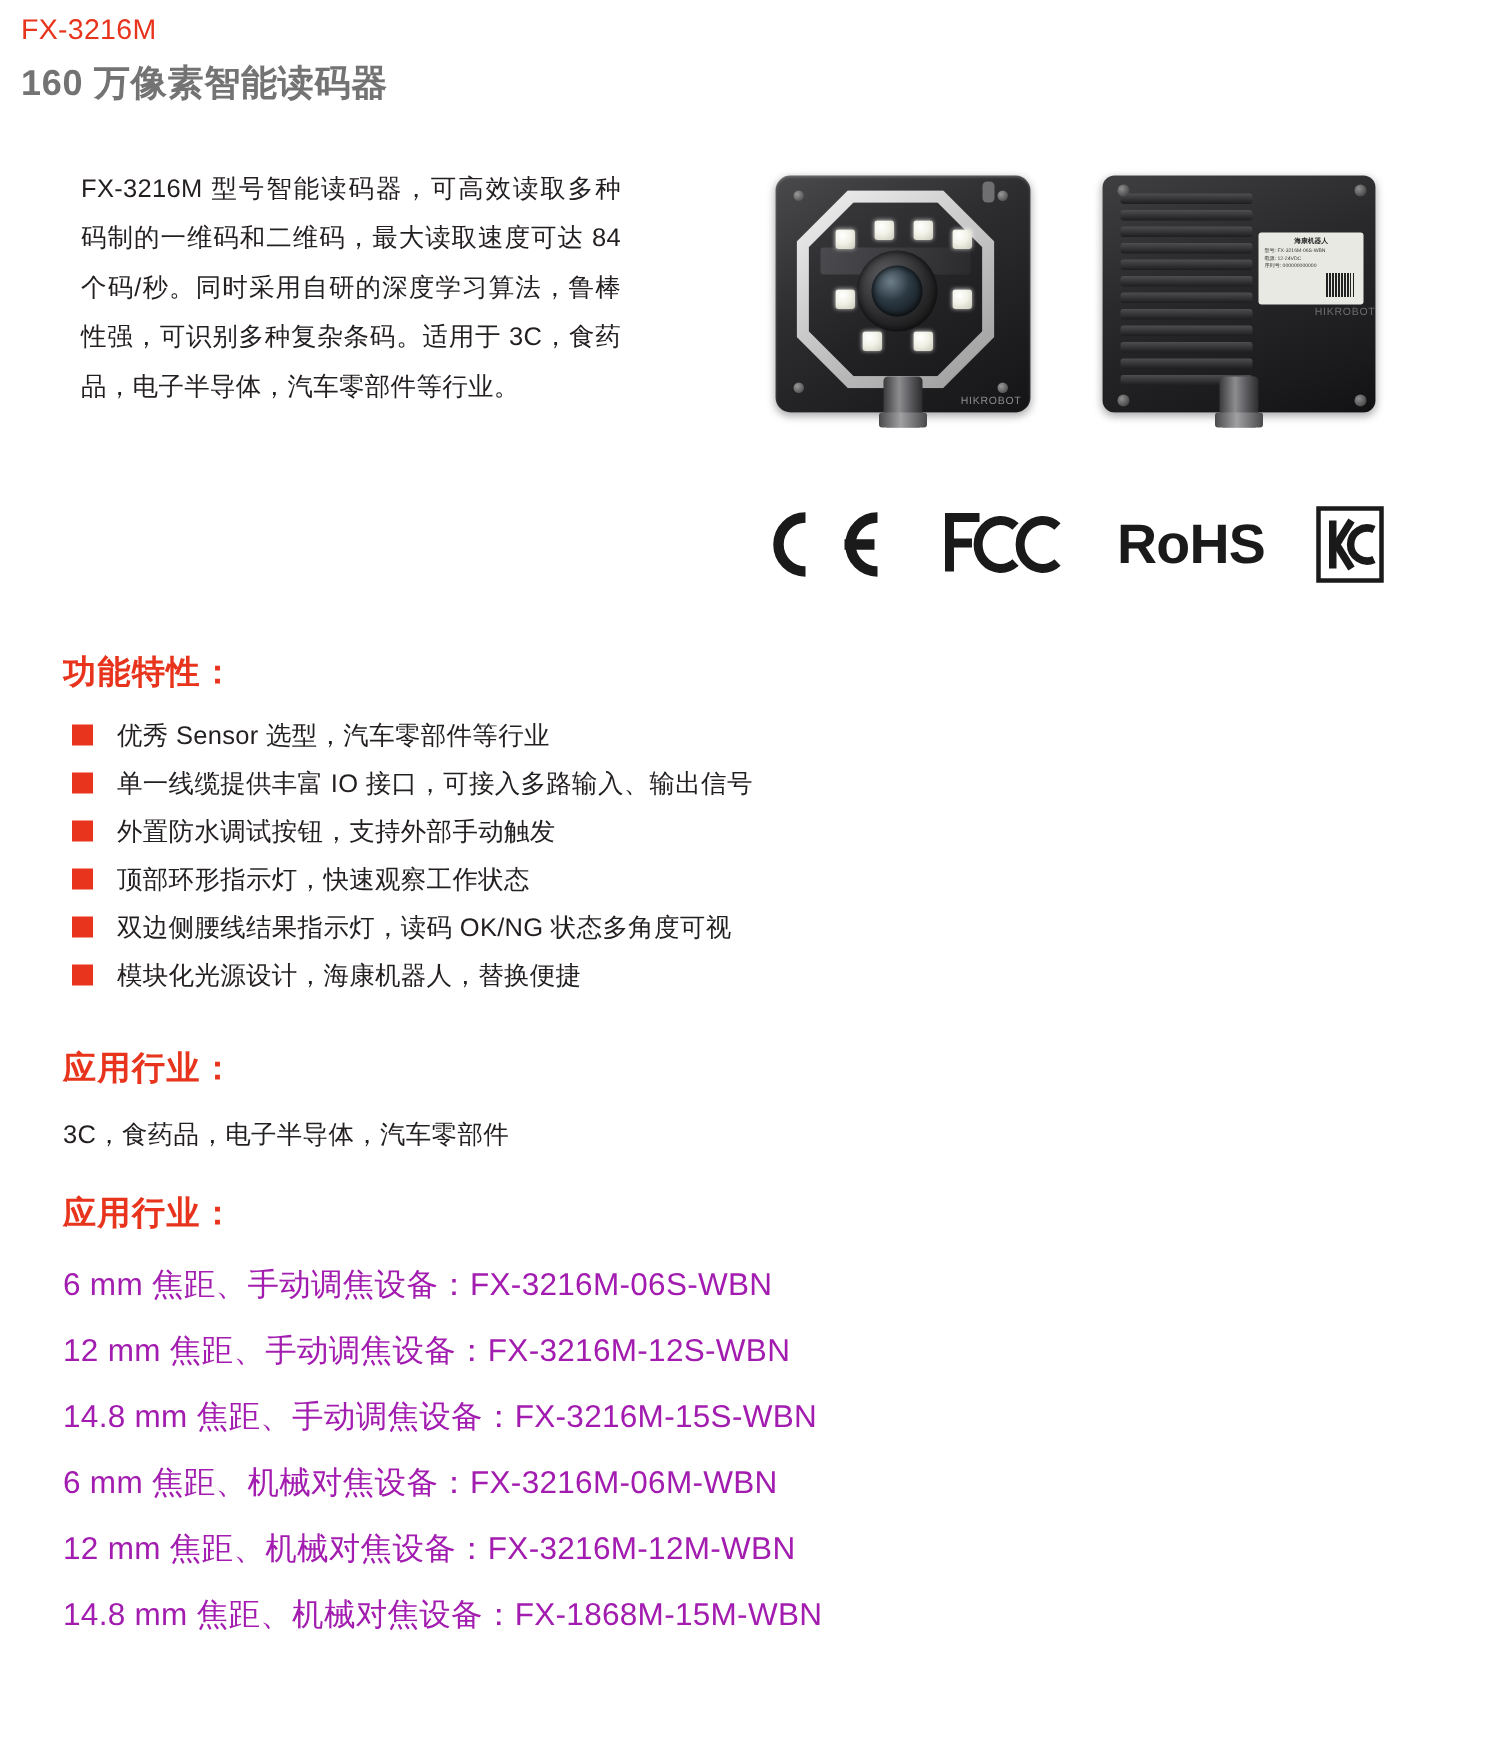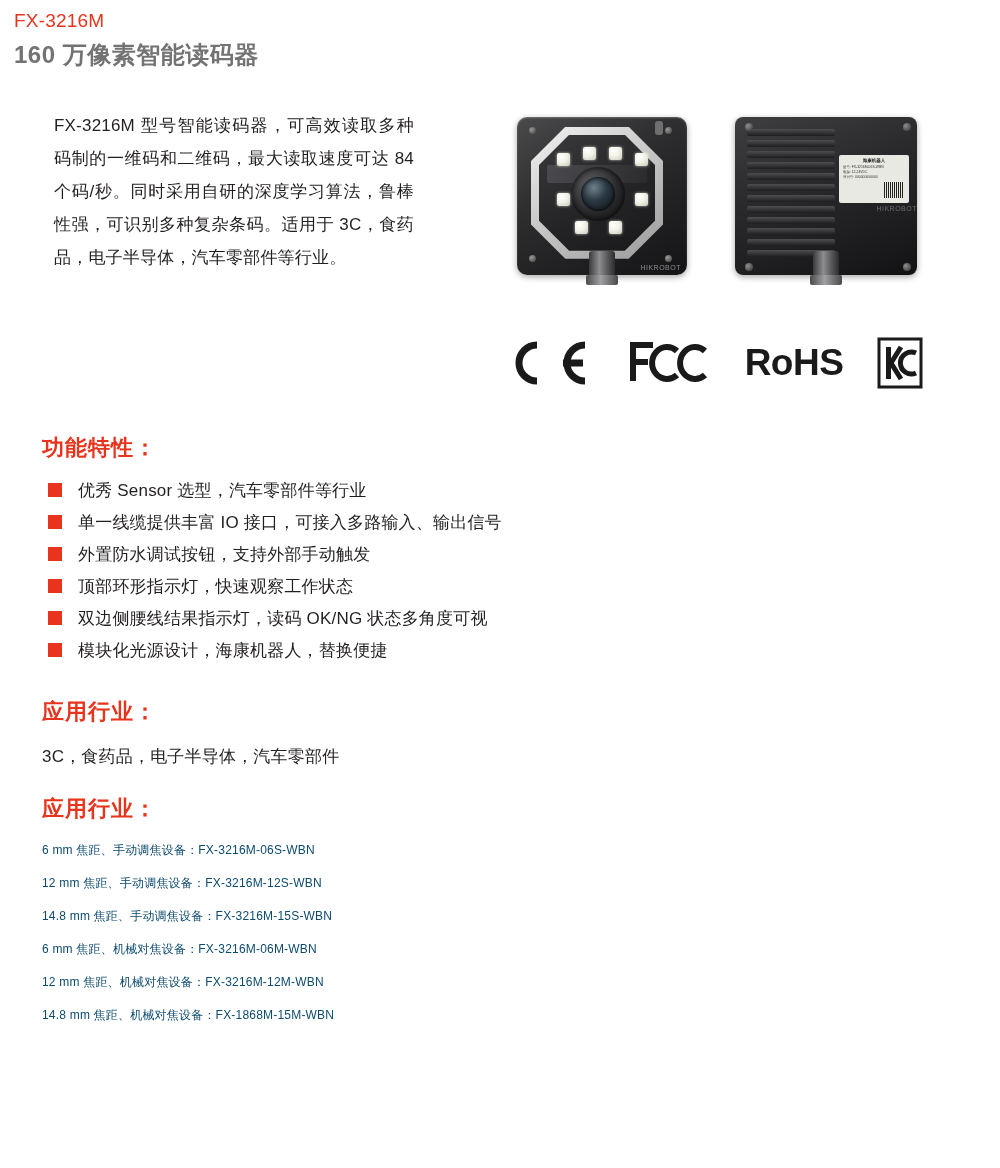--- a/index.html
+++ b/index.html
@@ -298,22 +298,22 @@
     letter-spacing: 0.2px;
   }
   .spacer-lg { height: 44px; }
   .spacer-md { height: 26px; }
   .spacer-sm { height: 18px; }
 
   .order-list {
     margin-top: 18px;
   }
   .order-item {
-    font-size: 12px;
-    color: #0c4a6e;
+    font-size: 21px;
+    color: #a21caf;
     margin-bottom: 16px;
     letter-spacing: 0.2px;
   }
 </style>
 </head>
 <body>
 
 <div class="page">
 
   <div class="header">

